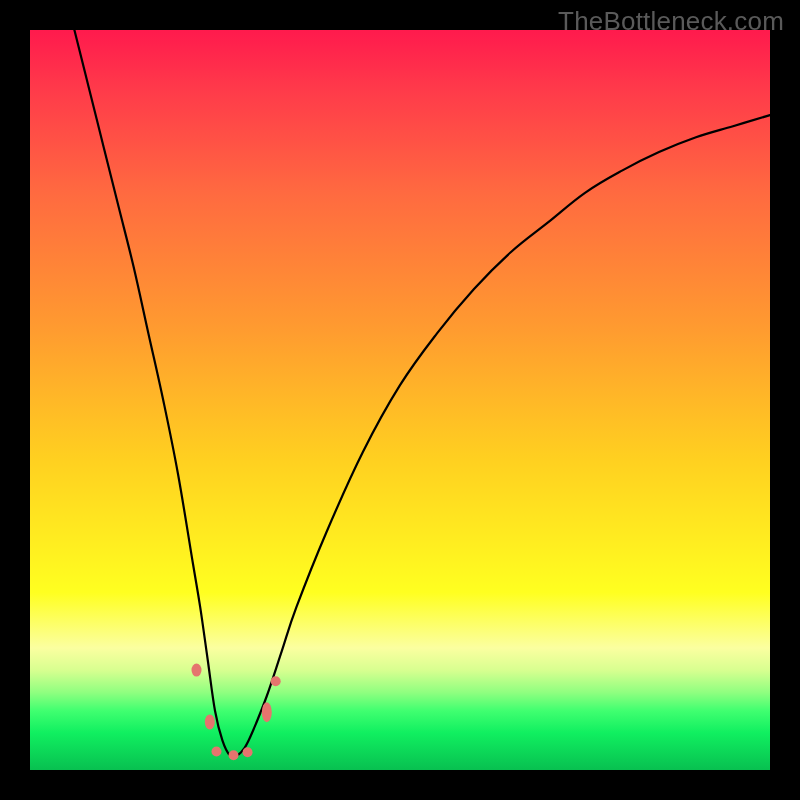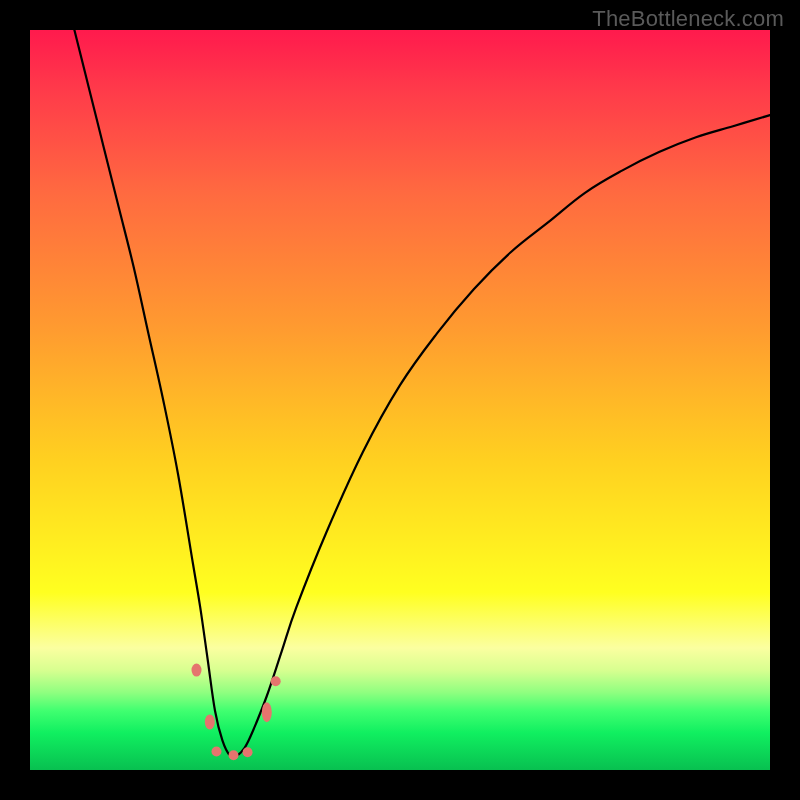--- a/index.html
+++ b/index.html
@@ -28,21 +28,21 @@
       #90ff80 89.5%,
       #40ff70 92%,
       #10ef60 95%,
       #08c050 100%);
   }
   .watermark {
     position: absolute;
     top: 6px;
     right: 16px;
     font-family: Arial, Helvetica, sans-serif;
-    font-size: 22px;
+    font-size: 26px;
     color: #5a5a5a;
     letter-spacing: 0.2px;
     user-select: none;
   }
   svg.curve {
     position: absolute;
     left: 0;
     top: 0;
     width: 740px;
     height: 740px;

